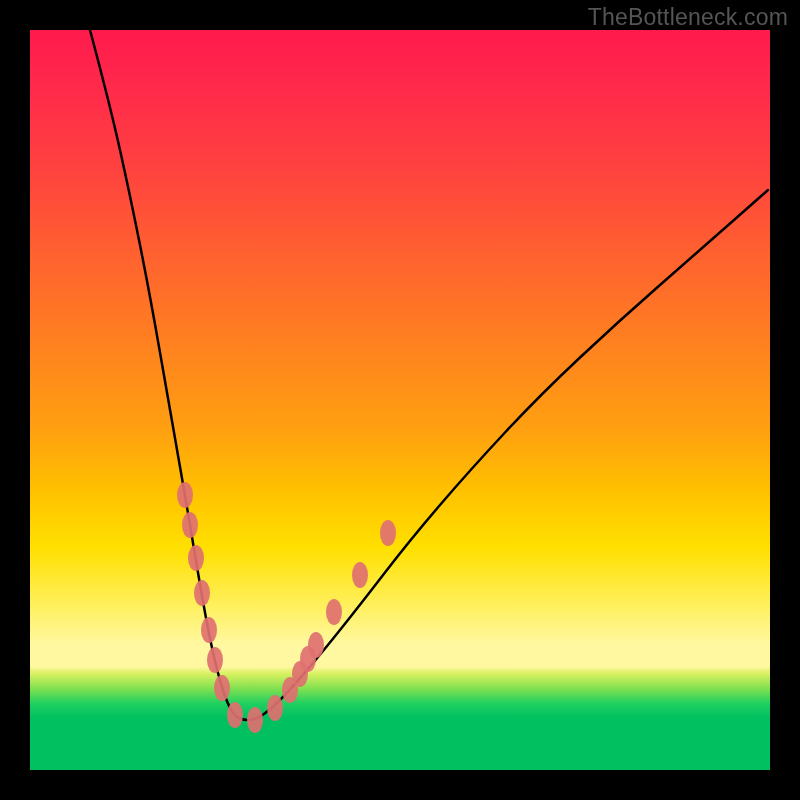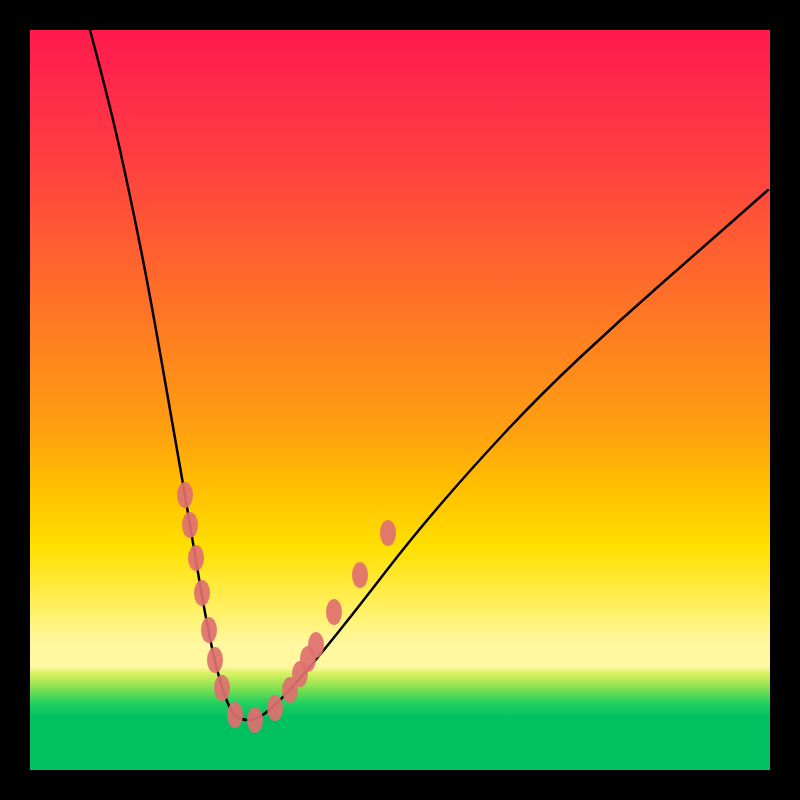--- a/index.html
+++ b/index.html
@@ -61,20 +61,21 @@
     top: 0;
     left: 0;
     width: 740px;
     height: 740px;
   }
 </style>
 </head>
 <body>
 
 <div class="frame">
+  <div class="watermark">TheBottleneck.com</div>
 
   <div class="plot-area">
     <svg class="curve" viewBox="0 0 740 740" preserveAspectRatio="none">
       <g>
         <path id="curve-path" d="M 60 0 Q 80 75 90.0 120.0 Q 100 165 110.0 215.0 Q 120 265 130.0 322.5 Q 140 380 147.5 422.5 Q 155 465 162.5 510.0 Q 170 555 175.0 582.5 Q 180 610 185.0 631.0 Q 190 652 195.0 666.0 Q 200 680 205.0 685.0 Q 210 690 217.5 690.0 Q 225 690 232.5 685.0 Q 240 680 250.0 670.0 Q 260 660 275.0 642.5 Q 290 625 310.0 600.0 Q 330 575 355.0 542.5 Q 380 510 410.0 475.0 Q 440 440 475.0 402.5 Q 510 365 550.0 327.5 Q 590 290 630.0 255.0 Q 670 220 704.0 190.0 T 738 160" fill="none" stroke="#000" stroke-width="2.5" stroke-linecap="round" stroke-linejoin="round"></path>
       </g>
       <g id="markers-group">
           <ellipse cx="155" cy="465" rx="8" ry="13" fill="#e07070" fill-opacity="0.92"></ellipse>
           <ellipse cx="160" cy="495" rx="8" ry="13" fill="#e07070" fill-opacity="0.92"></ellipse>
           <ellipse cx="166" cy="528" rx="8" ry="13" fill="#e07070" fill-opacity="0.92"></ellipse>

